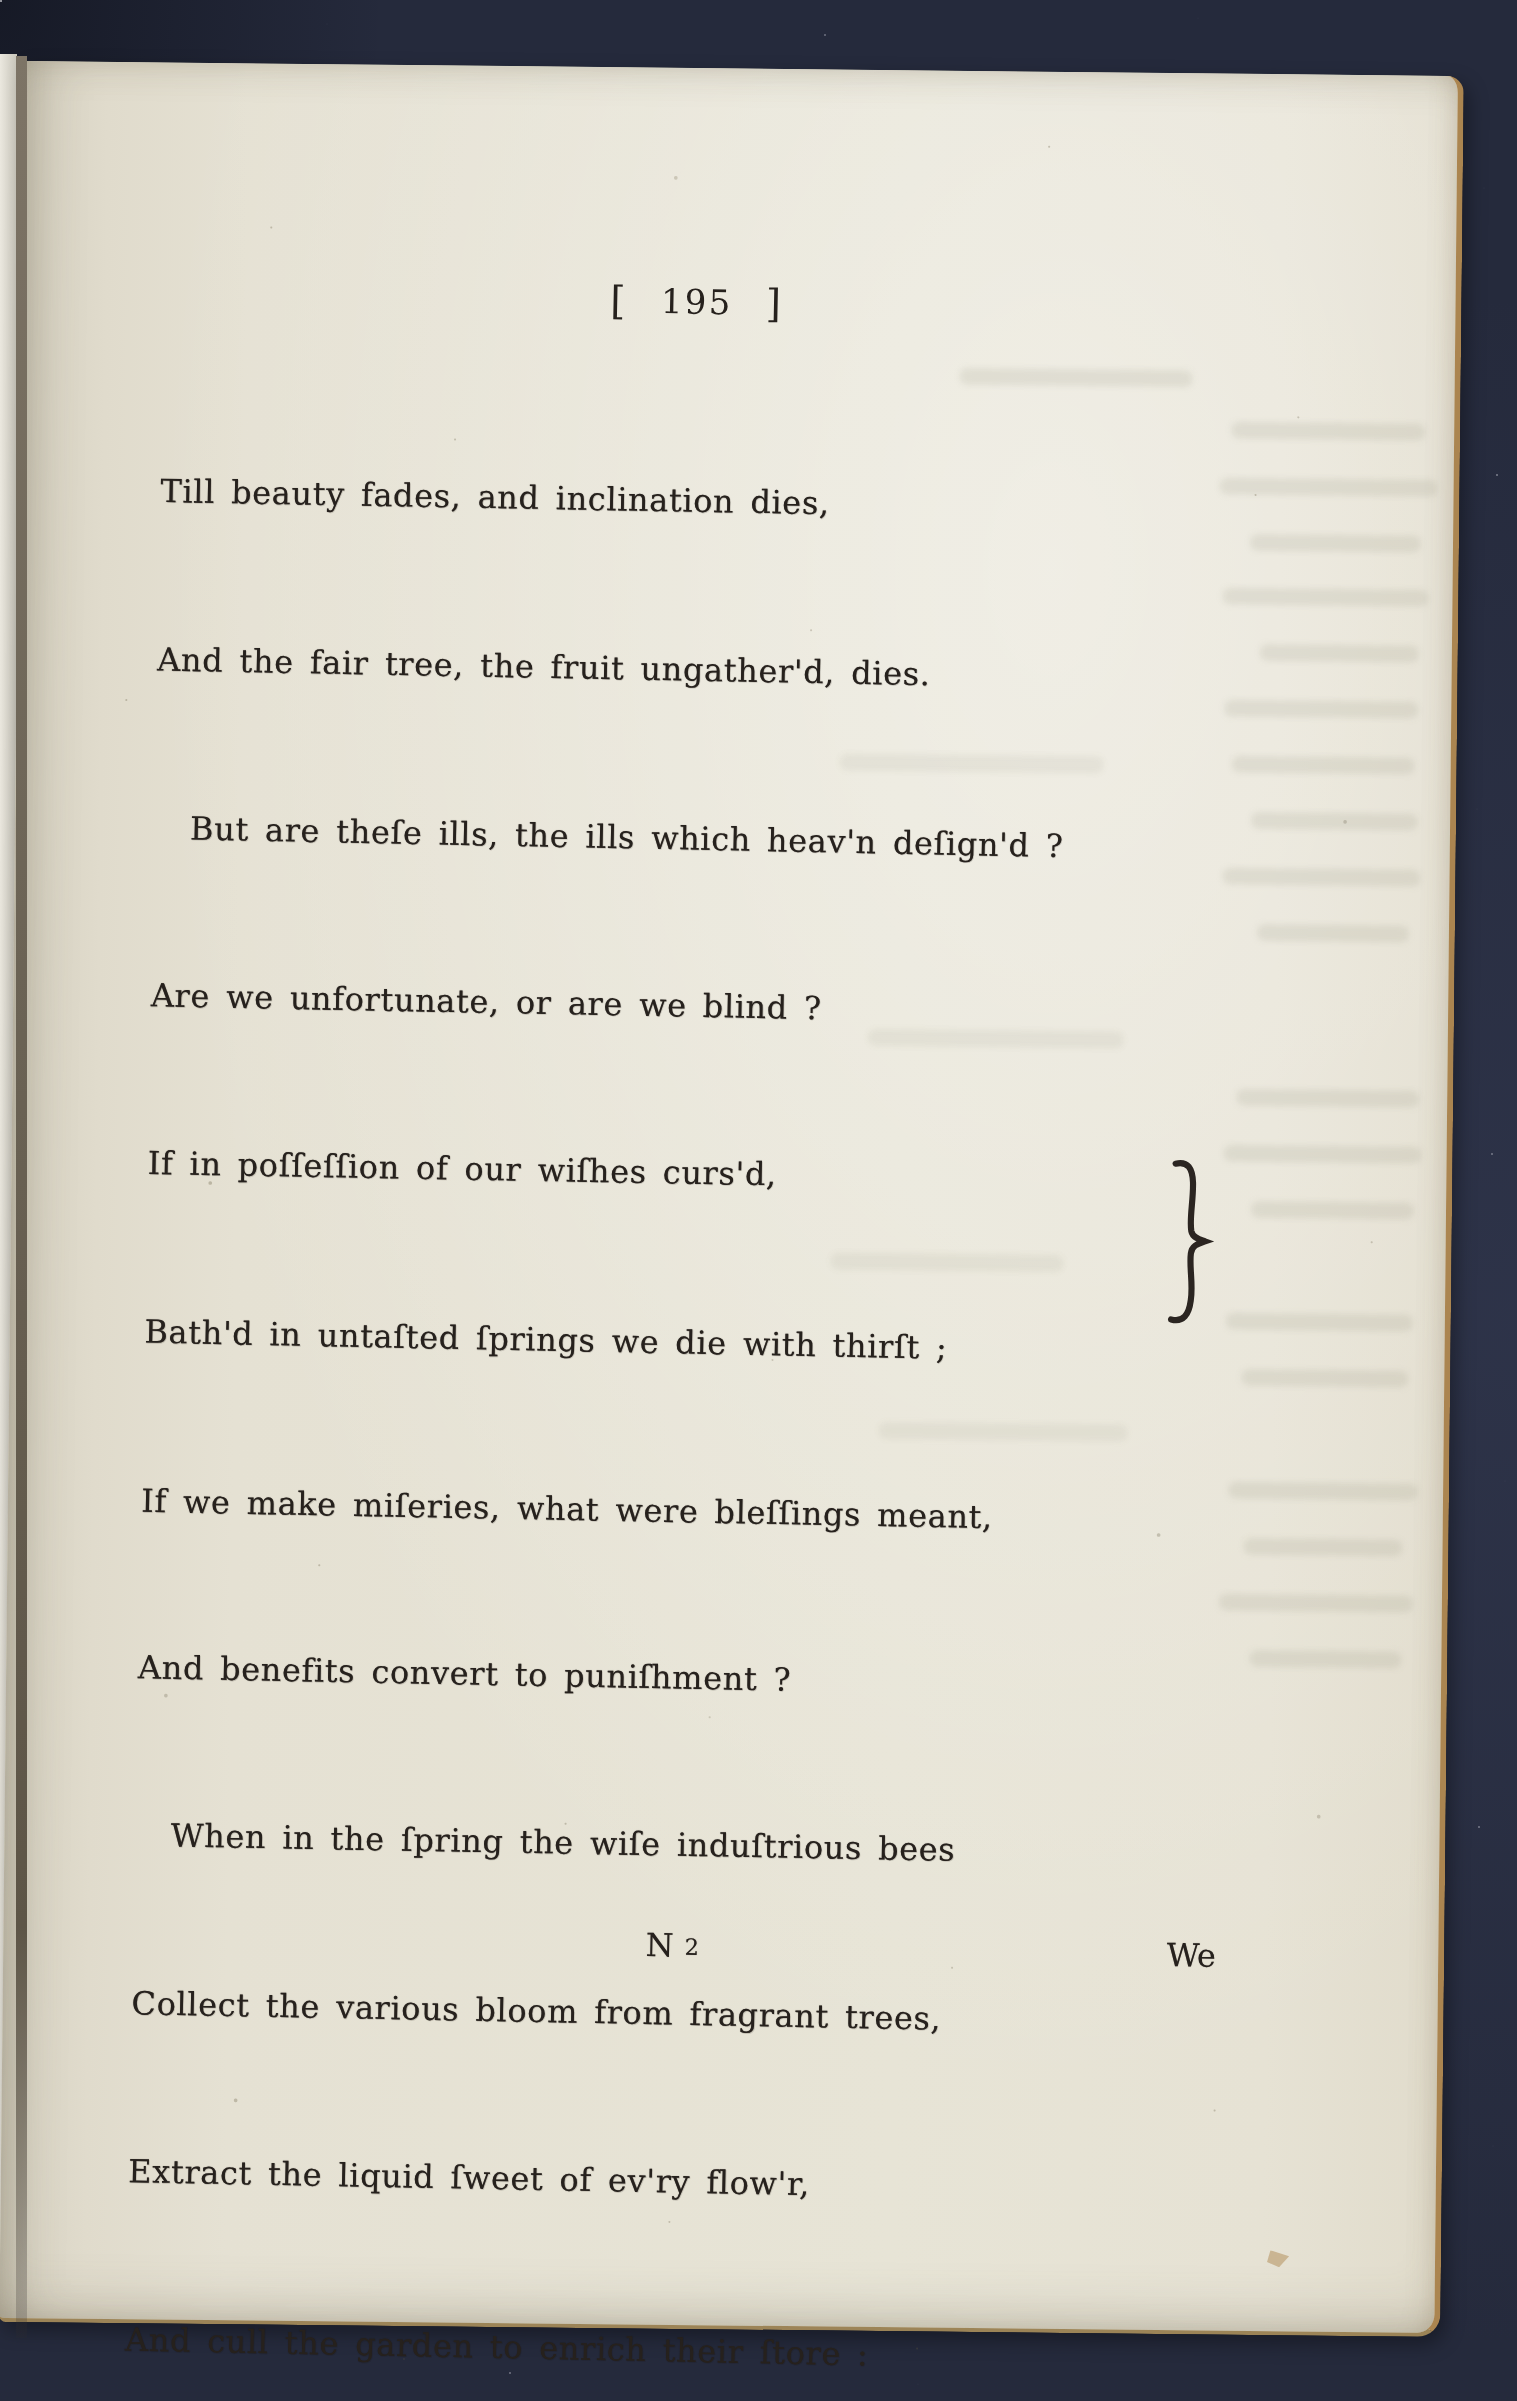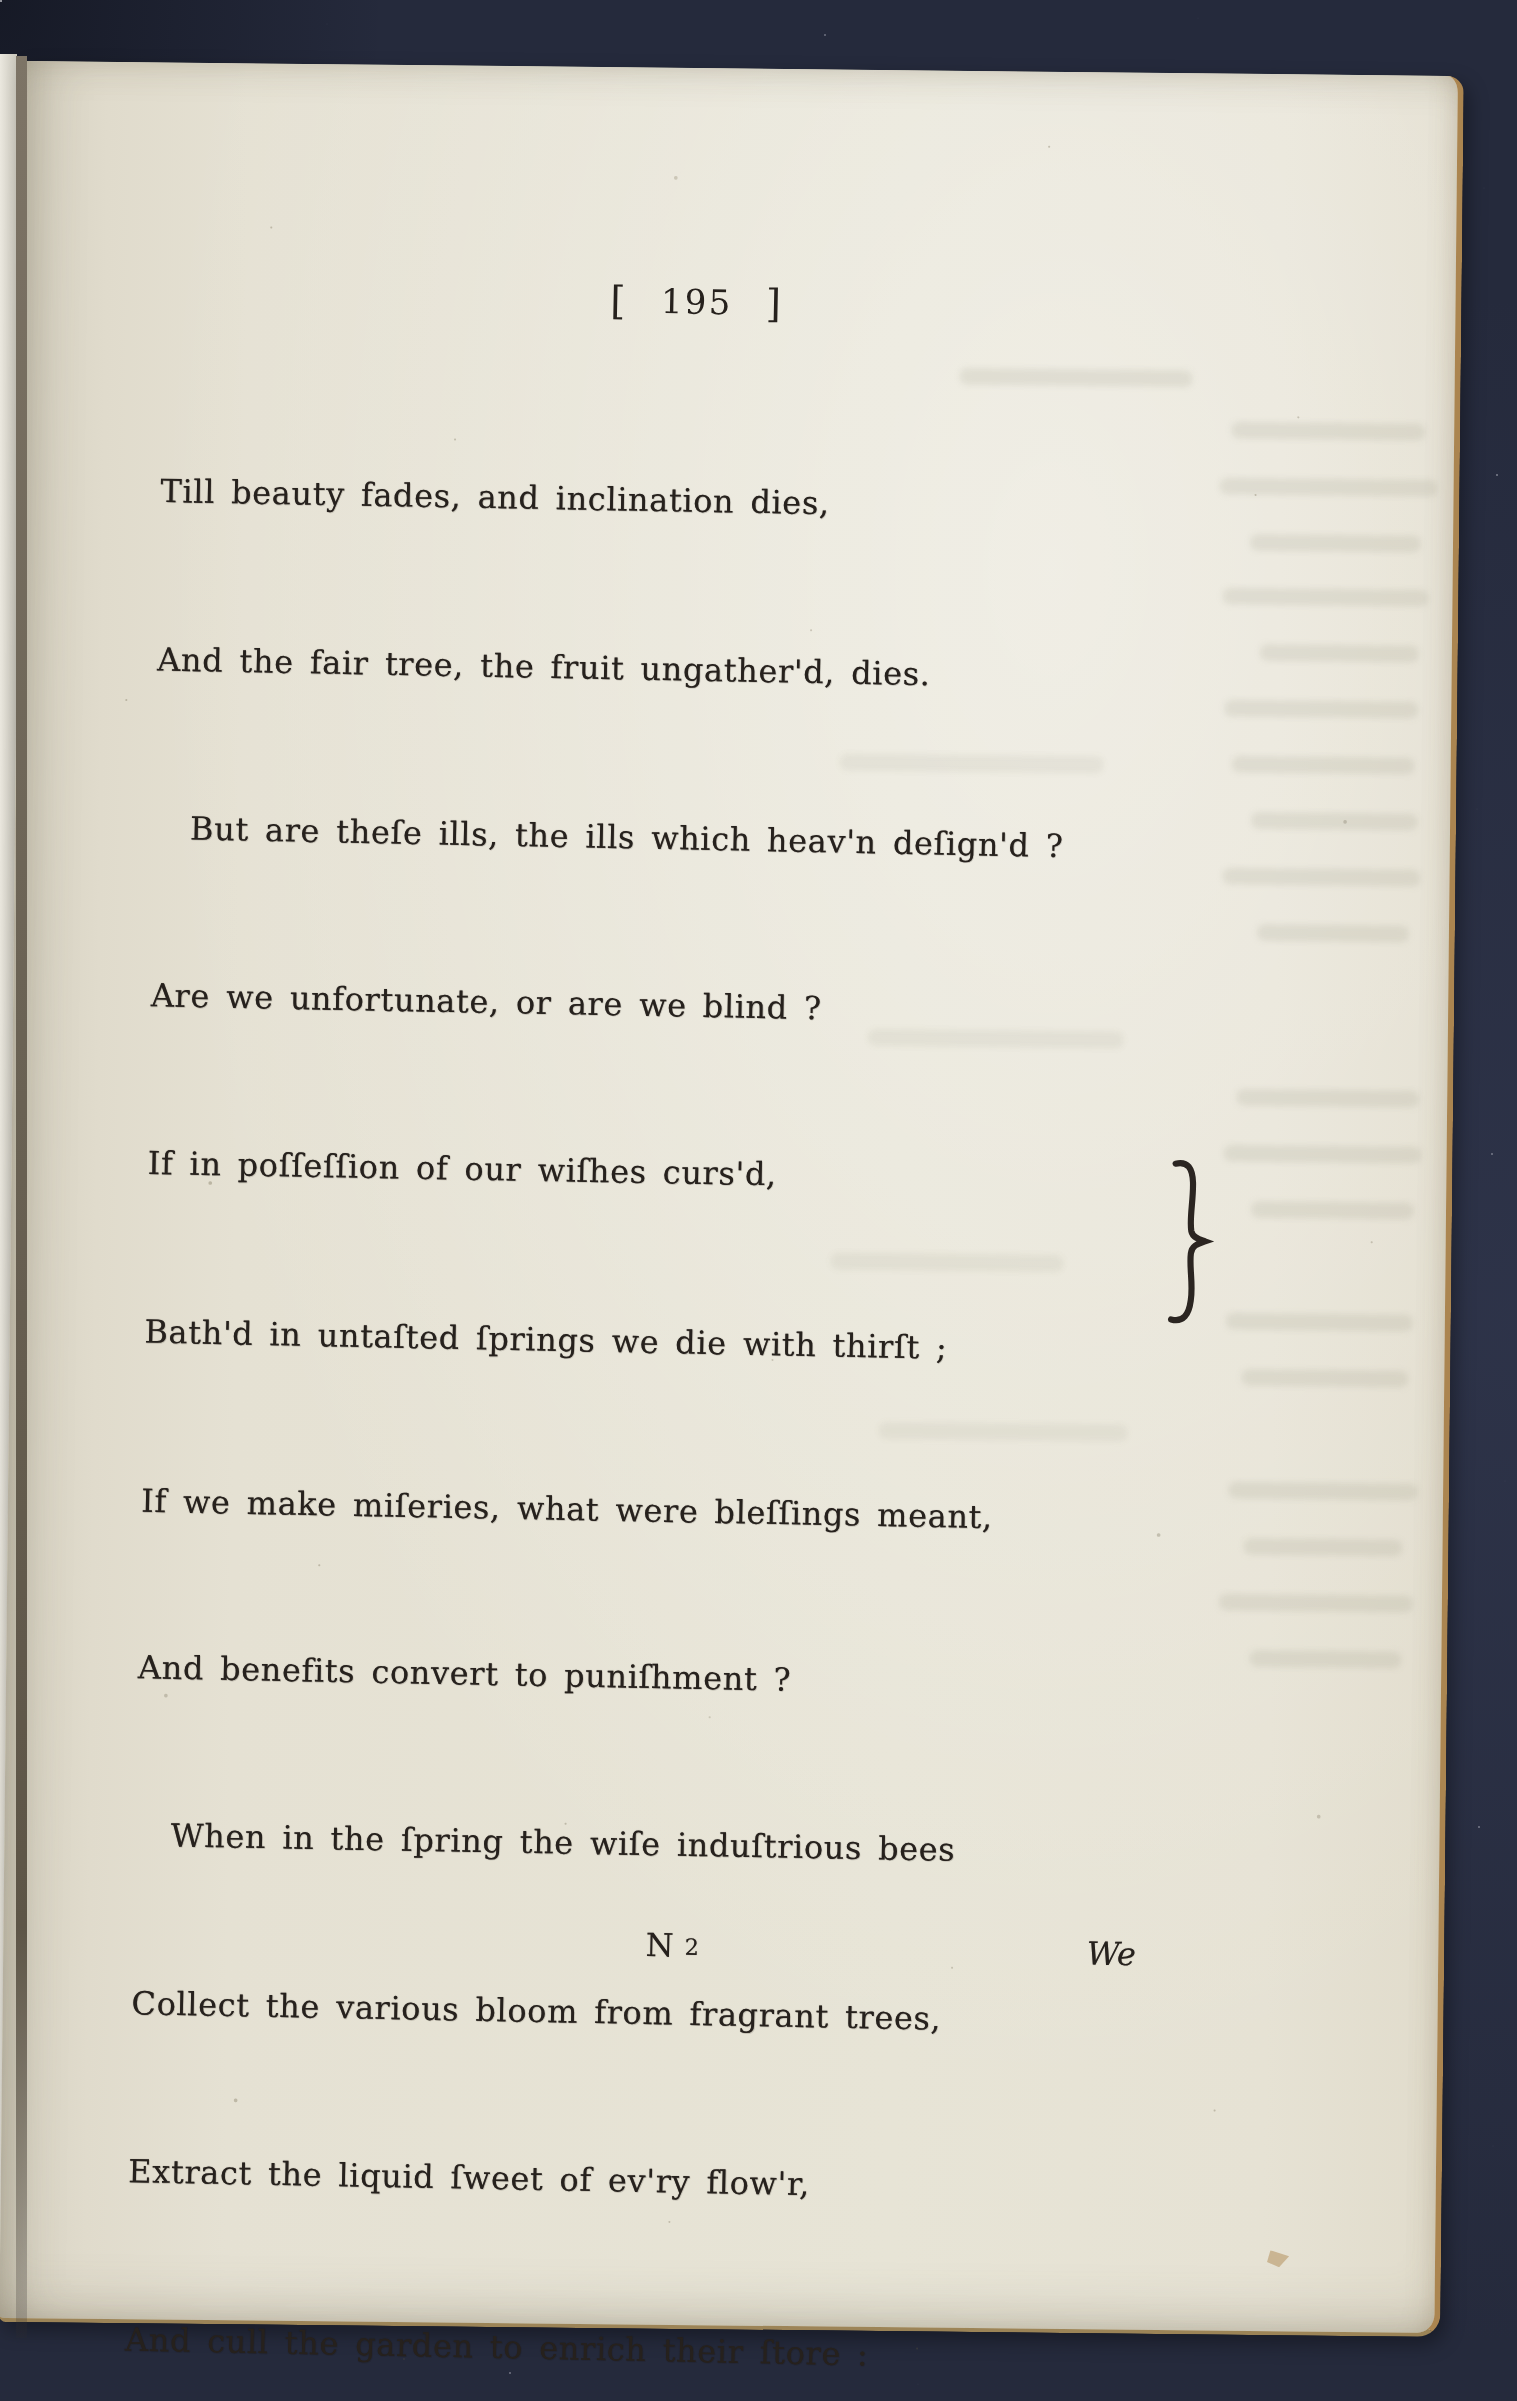--- a/index.html
+++ b/index.html
@@ -95,21 +95,21 @@
   .line:nth-child(4n+1){transform:translateY(-0.8px) rotate(-.05deg);}
   .line:nth-child(7n){transform:translateY(1.6px);}
 
   .brace{position:absolute;left:1017px;top:870px;width:54px;height:169px;}
   .brace svg{width:100%;height:100%;}
 
   .footer-row{position:absolute;left:0;top:1649px;width:1127px;height:54px;
     font-size:32px;text-shadow:0 0 0.8px rgba(35,28,22,.5);}
   .signature{position:absolute;left:513px;}
   .signature .sig-num{font-size:22.5px;margin-left:11px;position:relative;top:-1.6px;}
-  .catchword{position:absolute;left:954px;font-style:italic;}
+  .catchword{position:absolute;left:1034px;}
 </style>
 </head>
 <body>
 
 <div class="dust"></div>
 <div class="outer-sliver"></div>
 <div class="gutter-crease"></div>
 
 <div class="page">
   <div class="flecks"></div>

